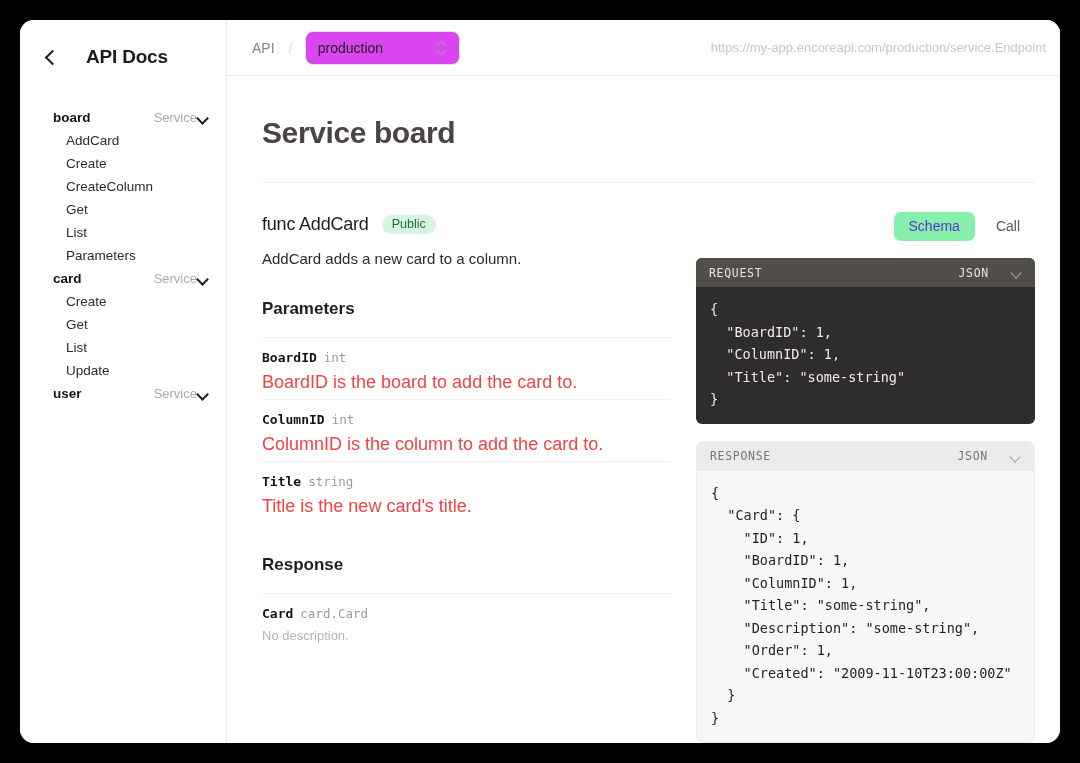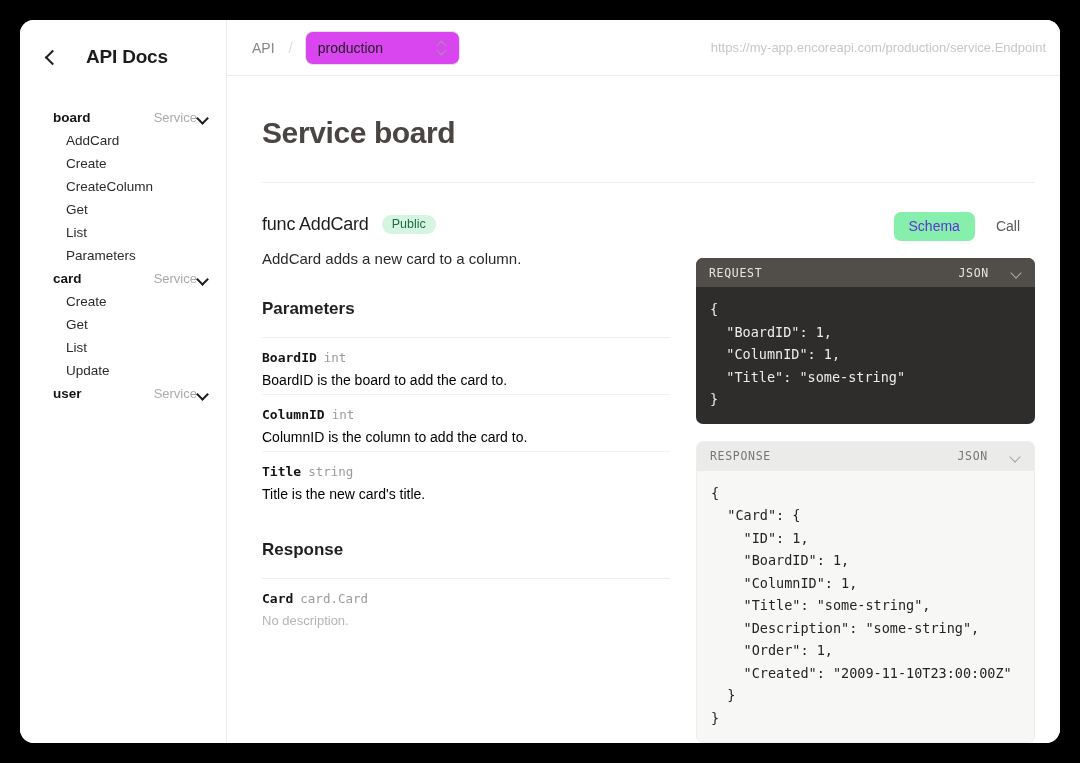--- a/index.html
+++ b/index.html
@@ -248,22 +248,22 @@
     font-weight: bold;
     color: #141414;
   }
   .field-type {
     font-family: "DejaVu Sans Mono", monospace;
     font-size: 12.5px;
     color: #9b9b9b;
     margin-left: 7px;
   }
   .field-doc {
-    font-size: 14px;
-    color: #000000;
+    font-size: 18px;
+    color: #ef4444;
     margin-top: 5px;
   }
   .field-doc.muted { color: #b5b5b5; font-size: 13px; }
 
   
   .tabs {
     display: flex;
     align-items: center;
     gap: 6px;
     justify-content: flex-end;
@@ -281,21 +281,21 @@
     background: #86efac;
     color: #5b34d6;
   }
 
   
   .code-panel {
     border-radius: 7px;
     overflow: hidden;
     margin-top: 17px;
   }
-  .code-panel.dark { background: #2f2d2b; }
+  .code-panel.dark { background: #2f2d2b; border-radius: 6px; }
   .code-panel.light { background: #f7f7f6; border: 1px solid #eeeeec; }
 
   .code-head {
     height: 29px;
     display: flex;
     align-items: center;
     padding: 0 13px 0 13px;
     font-family: "DejaVu Sans Mono", monospace;
     font-size: 11.5px;
     letter-spacing: 0.7px;

